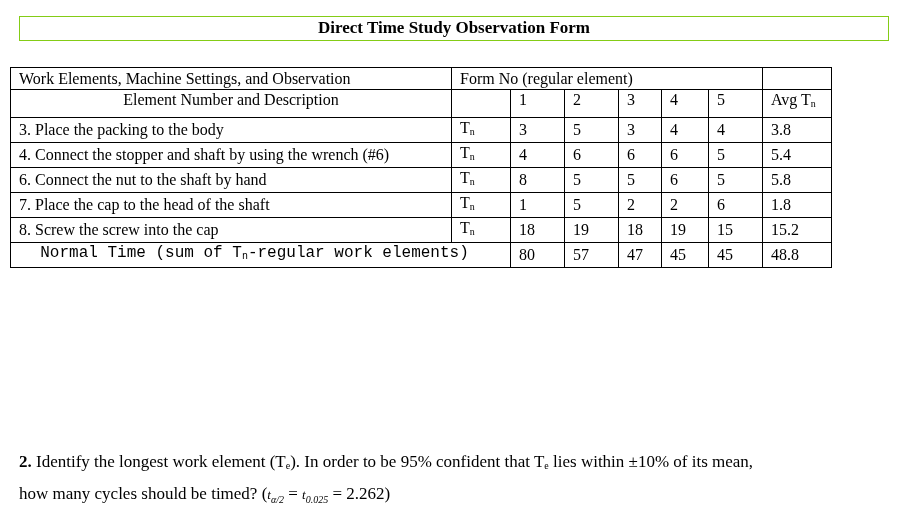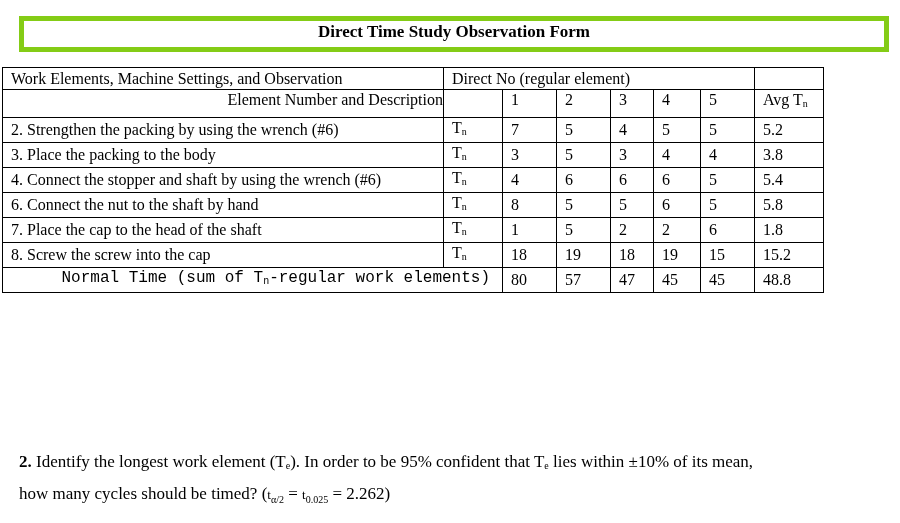--- a/index.html
+++ b/index.html
@@ -1,81 +1,71 @@
 <!DOCTYPE html>
 <html><head>
   <meta charset="utf-8">
   <style>
     html, body { margin: 0; padding: 0; background: #ffffff; }
     body {
       width: 900px; height: 523px; position: relative; overflow: hidden;
       font-family: "Liberation Serif", "DejaVu Serif", serif; color: #000;
     }
     .title-box {
-      position: absolute; left: 19px; top: 16px; width: 870px; height: 36px;
-      border: 5px solid #84cc16; box-sizing: border-box;
+      position: absolute; left: 19px; top: 16px; width: 870px; height: 25px;
+      border: 1px solid #84cc16; box-sizing: border-box;
       text-align: center; font-weight: bold; font-size: 17px; line-height: 22px;
     }
     table.form {
-      position: absolute; left: 2px; top: 67px;
+      position: absolute; left: 10px; top: 67px;
       border-collapse: collapse; font-size: 16px; padding-left: 12px;
     }
     table.form td {
       border: 1px solid #000; padding: 0 0 0 8px; height: 21px; line-height: 20px;
       white-space: nowrap; vertical-align: middle;
     }
     table.form tr.hdr2 td { height: 27px; vertical-align: top; }
     td.c-desc { width: 432px; }
     td.c-t { width: 50px; }
     td.c-n { width: 45px; }
     td.c-n3 { width: 34px; }
     td.c-n4 { width: 38px; }
     td.c-n5 { width: 45px; }
     td.c-avg { width: 60px; }
-    .center { text-align: right; padding-left: 0 !important; }
+    .center { text-align: center; padding-left: 0 !important; }
     sub.s { font-size: 10px; vertical-align: -2px; }
     .question {
       position: absolute; left: 19px; top: 448px; width: 870px;
       font-size: 17px; line-height: 28px;
     }
     .question b { font-weight: bold; }
-    .ital { font-size: 13px; margin-top: 16px; }
+    .ital { font-style: italic; font-size: 13px; margin-top: 16px; }
     .ital sub { font-size: 10px; }
   </style>
 </head>
 <body>
 
 <div class="title-box">Direct Time Study Observation Form</div>
 
 <table class="form">
   <tbody>
       <tr>
     <td class="c-desc">Work Elements, Machine Settings, and Observation</td>
-    <td colspan="6">Direct No (regular element)</td>
+    <td colspan="6">Form No (regular element)</td>
     <td class="c-avg"></td>
   </tr>
   <tr class="hdr2">
     <td class="center">Element Number and Description</td>
     <td class="c-t"></td>
     <td class="c-n">1</td>
     <td class="c-n">2</td>
     <td class="c-n3">3</td>
     <td class="c-n4">4</td>
     <td class="c-n5">5</td>
     <td class="c-avg"><span>Avg T</span><sub class="s">n</sub></td>
-  </tr>
-  <tr>
-    <td>2. Strengthen the packing by using the wrench (#6)</td>
-    <td><span>T</span><sub class="s">n</sub></td>
-    <td>7</td>
-    <td>5</td>
-    <td>4</td>
-    <td>5</td>
-    <td>5</td>
-    <td>5.2</td>
   </tr>
   <tr>
     <td>3. Place the packing to the body</td>
     <td><span>T</span><sub class="s">n</sub></td>
     <td>3</td>
     <td>5</td>
     <td>3</td>
     <td>4</td>
     <td>4</td>
     <td>3.8</td>

